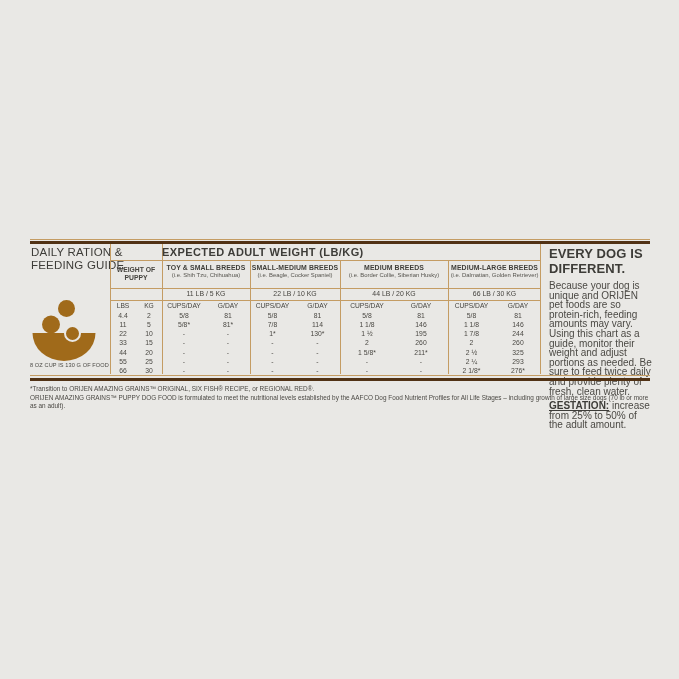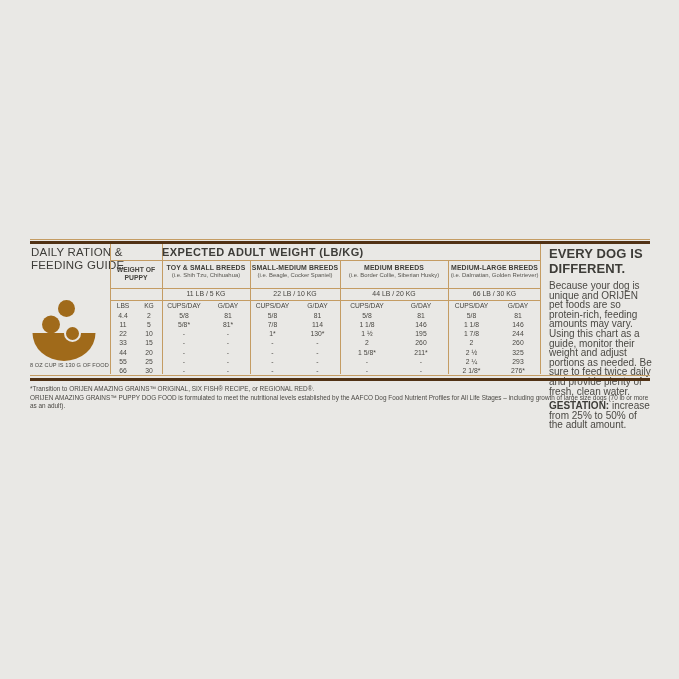--- a/index.html
+++ b/index.html
@@ -49,21 +49,21 @@
   }
   .units-row{position:absolute;left:0;top:56px;width:431px;height:11px;line-height:11px;text-align:center;font-size:6.7px;}
   .tdata{position:absolute;left:0;top:67px;width:431px;}
   .trow{height:9.15px;align-items:center;text-align:center;font-size:6.8px;color:#4a4843;}
 
   
   .info{position:absolute;left:549px;top:246px;width:104px;color:#4b4944;}
   .info-h{font-size:13px;font-weight:bold;letter-spacing:0.1px;color:#3d3c38;margin:0 0 5px 0;}
   .info p{margin:0;font-size:10px;line-height:9.6px;}
   .info .gap{margin-top:5px;}
-  .blabel{font-weight:bold;color:#3d3c38;}
+  .blabel{font-weight:bold;color:#3d3c38;text-decoration:underline;}
 
   
   .footnotes{position:absolute;left:30px;top:385px;width:625px;font-size:6.4px;line-height:8.6px;color:#4b4944;}
 </style>
 </head>
 <body>
 
 <div class="canvas">
 
   <div class="line gold" style="left:30px;top:239px;width:620px;height:1px;"></div>

